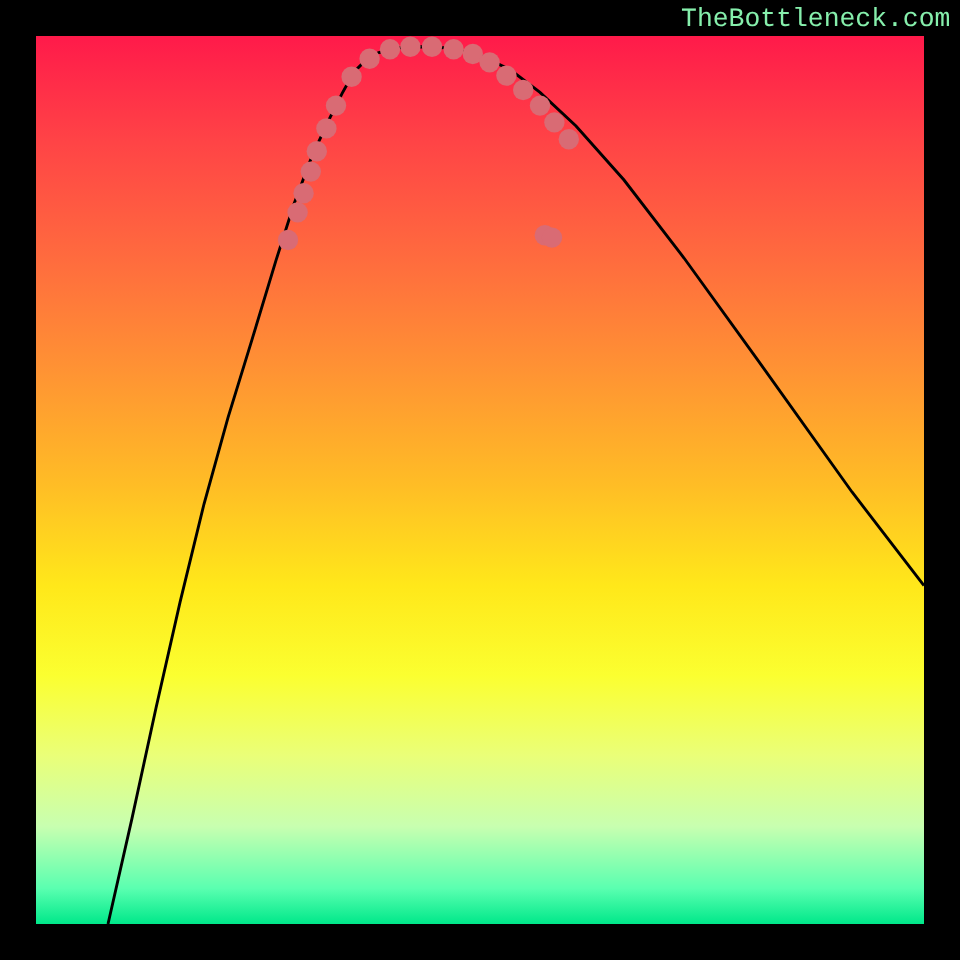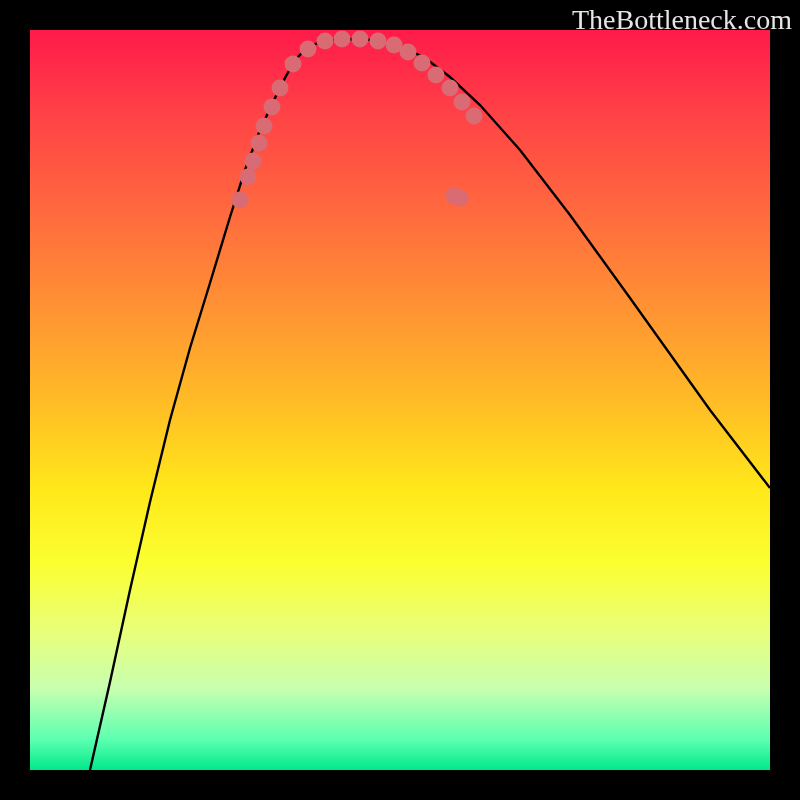--- a/index.html
+++ b/index.html
@@ -25,23 +25,23 @@
       #eaff78 81%,
       #c8ffb0 89%,
       #5affb0 96%,
       #00e88a 100%);
     overflow: hidden;
   }
   .watermark {
     position: absolute;
     right: 8px;
     top: 4px;
-    color: #e5e5e5;
-    font-family: Liberation Serif, serif;
-    font-size: 28px;
+    color: #86efac;
+    font-family: Liberation Mono, monospace;
+    font-size: 22px;
     font-weight: 500;
     letter-spacing: 0px;
   }
   svg.curve {
     position: absolute;
     left: 0; top: 0;
     width: 740px; height: 740px;
   }
 </style>
 </head>

